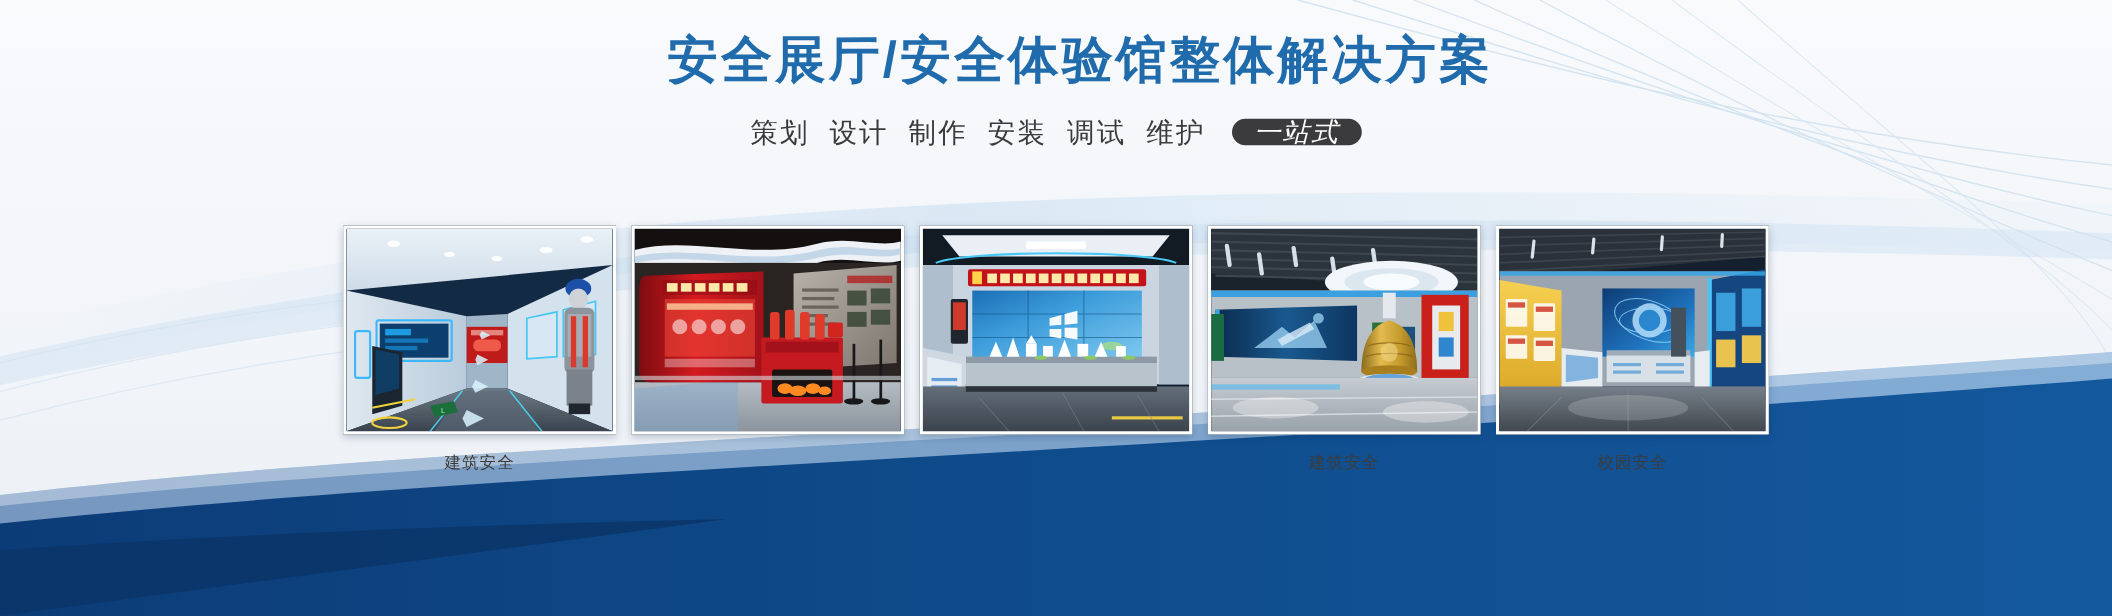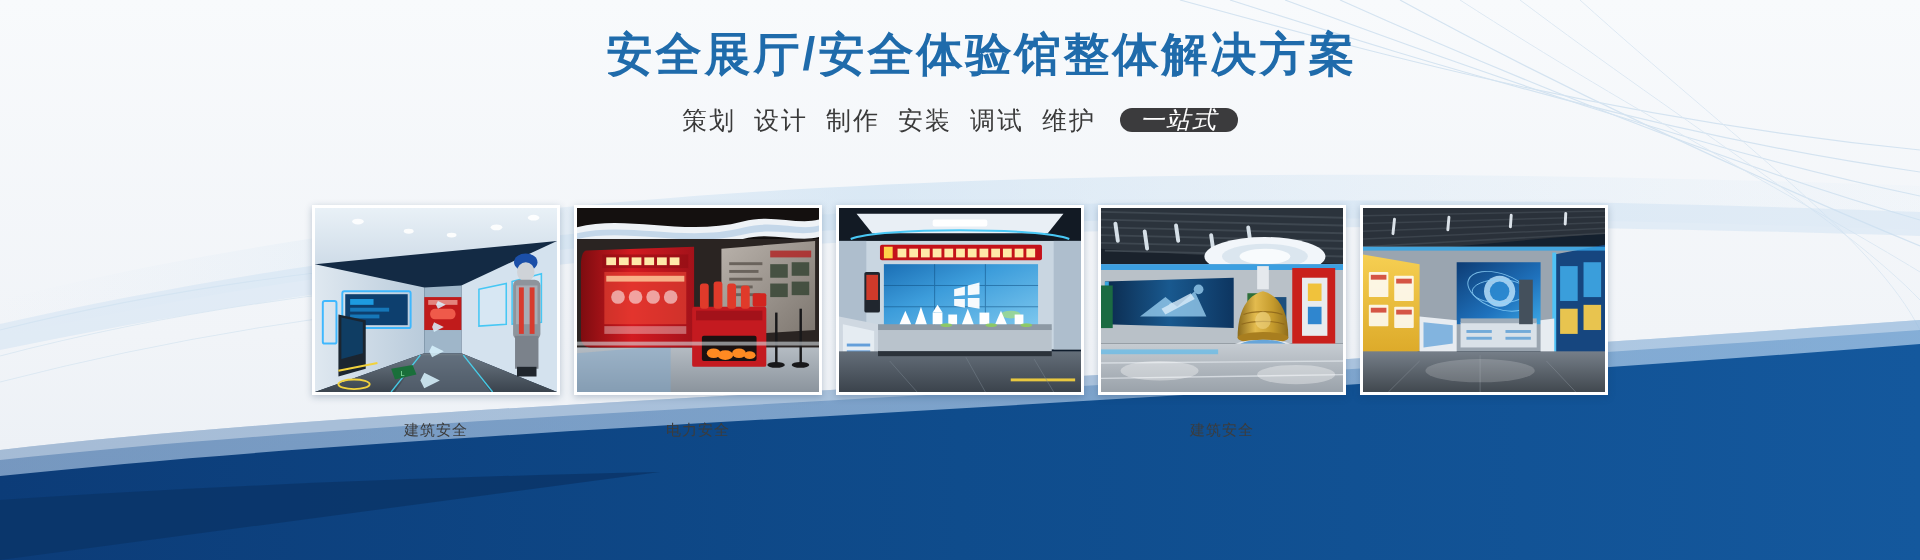--- a/index.html
+++ b/index.html
@@ -77,21 +77,21 @@
   .thumb {
     width: 248px; height: 190px;
     border: 3px solid #ffffff;
     box-shadow: 0 2px 7px rgba(20,50,90,.26);
     overflow: hidden;
     position: relative;
     background: #12223a;
   }
   .thumb svg { display:block; width: 100%; height: 100%; }
   .caption {
-    margin-top: 26px;
+    margin-top: 16px;
     text-align: center;
     font-size: 15px;
     color: #3c3c3c;
     letter-spacing: 1px;
   }
 
   
   .bottom-wave { position: absolute; left: 0; bottom: 0; width: 1920px; height: 260px; z-index: 3; }
 </style>
 </head>
@@ -369,21 +369,20 @@
 
           <g>
             <rect x="203" y="108" width="2.5" height="52" fill="#18181a"></rect>
             <ellipse cx="204" cy="162" rx="9" ry="3" fill="#18181a"></ellipse>
             <rect x="228" y="104" width="2.5" height="56" fill="#18181a"></rect>
             <ellipse cx="229" cy="162" rx="9" ry="3" fill="#18181a"></ellipse>
           </g>
           <rect x="0" y="138" width="248" height="4" fill="#d7dde3" opacity=".6"></rect>
         </svg>
       </div>
-      <div class="caption">电力安全</div>
     </div>
 
     <div class="card">
       <div class="thumb">
         <svg viewBox="0 0 248 190" preserveAspectRatio="none">
           <defs>
             <linearGradient id="c3scr" x1="0" y1="0" x2="1" y2="1">
               <stop offset="0%" stop-color="#1b6fb5"></stop>
                 <stop offset="40%" stop-color="#3d9ddb"></stop>
               <stop offset="100%" stop-color="#7fc9ef"></stop>
@@ -669,16 +668,17 @@
           <g stroke="#8b949d" stroke-width="1" opacity=".45">
             <path d="M58,158 L26,190"></path>
               <path d="M120,152 L120,190"></path>
               <path d="M188,158 L218,190"></path>
           </g>
           <g fill="#ffffff" opacity=".18">
             <ellipse cx="120" cy="168" rx="56" ry="12"></ellipse>
           </g>
         </svg>
       </div>
+      <div class="caption">校园安全</div>
     </div>
 
   </div>
 </div>
 
 </body></html>

